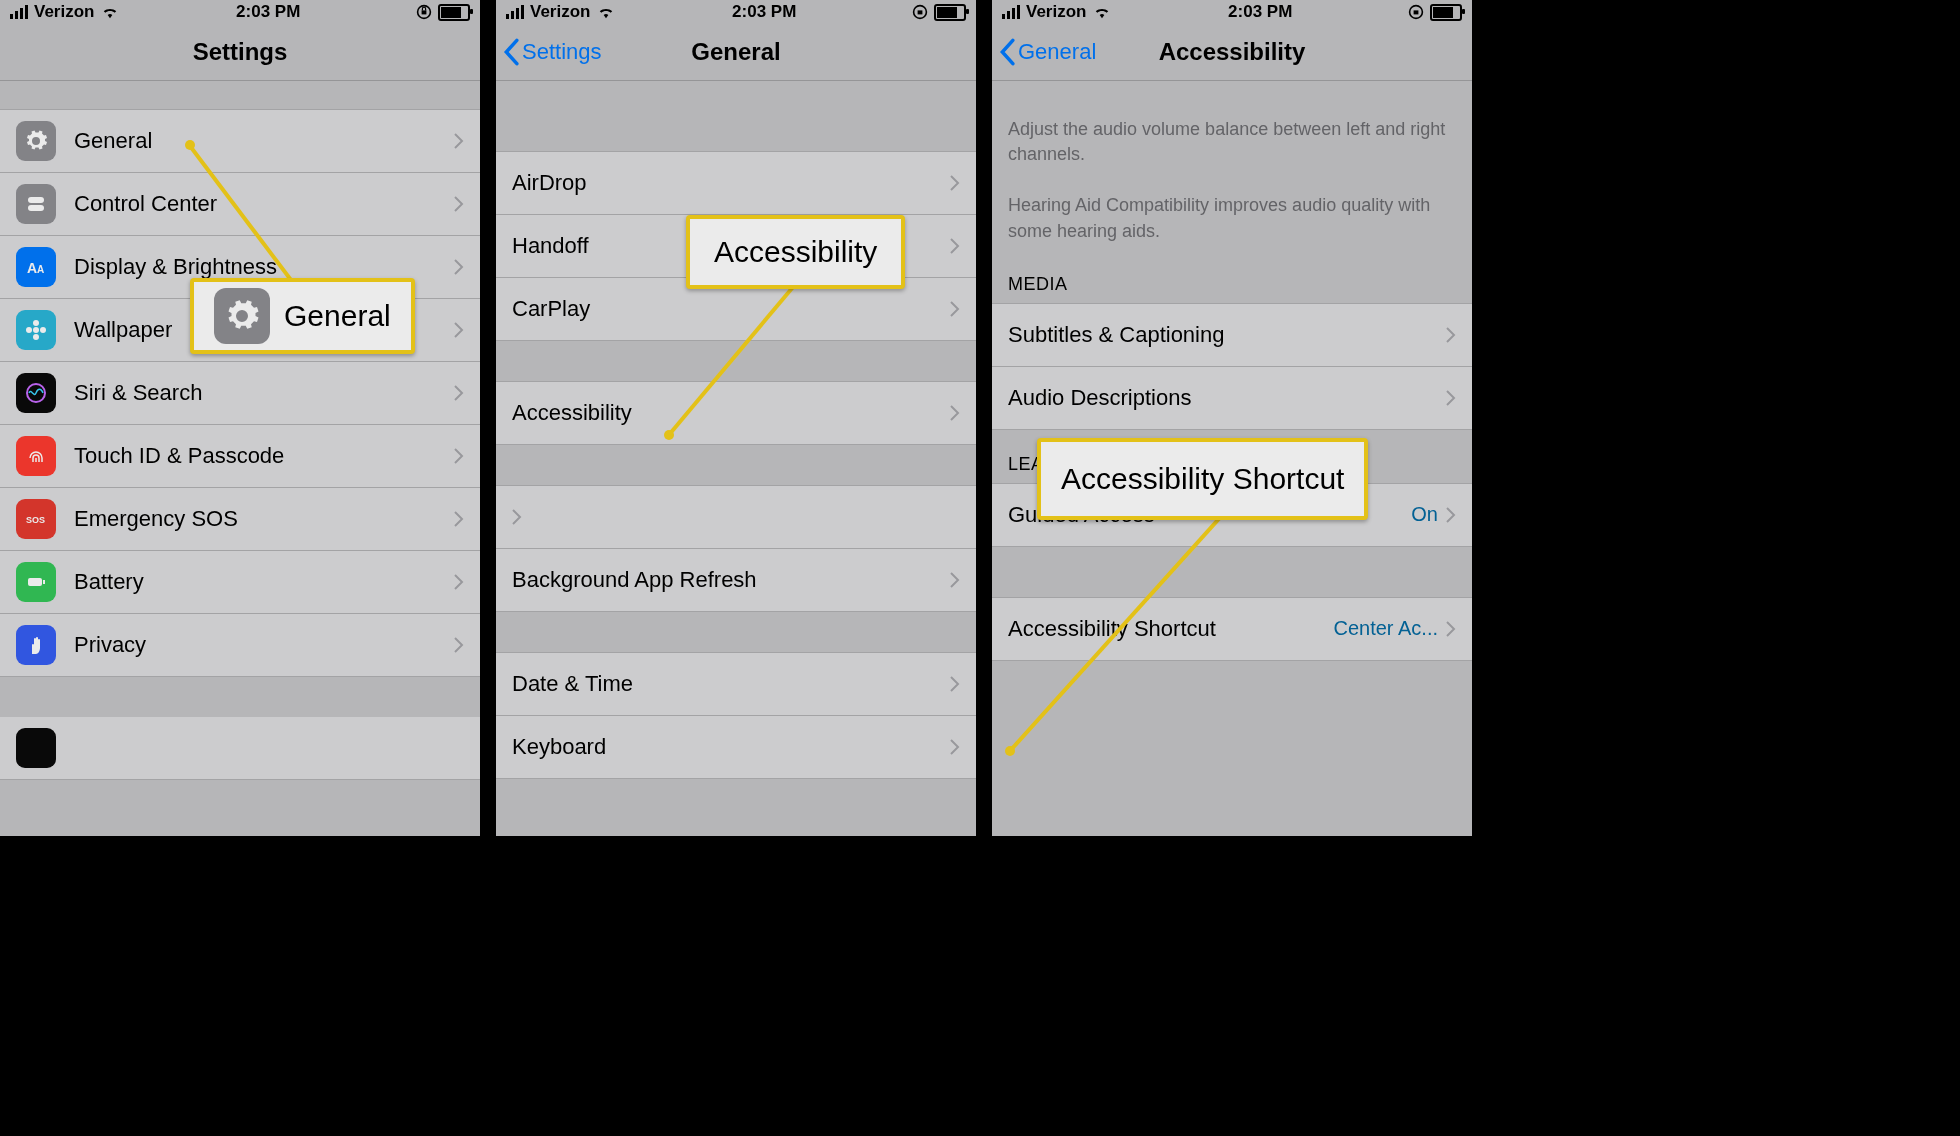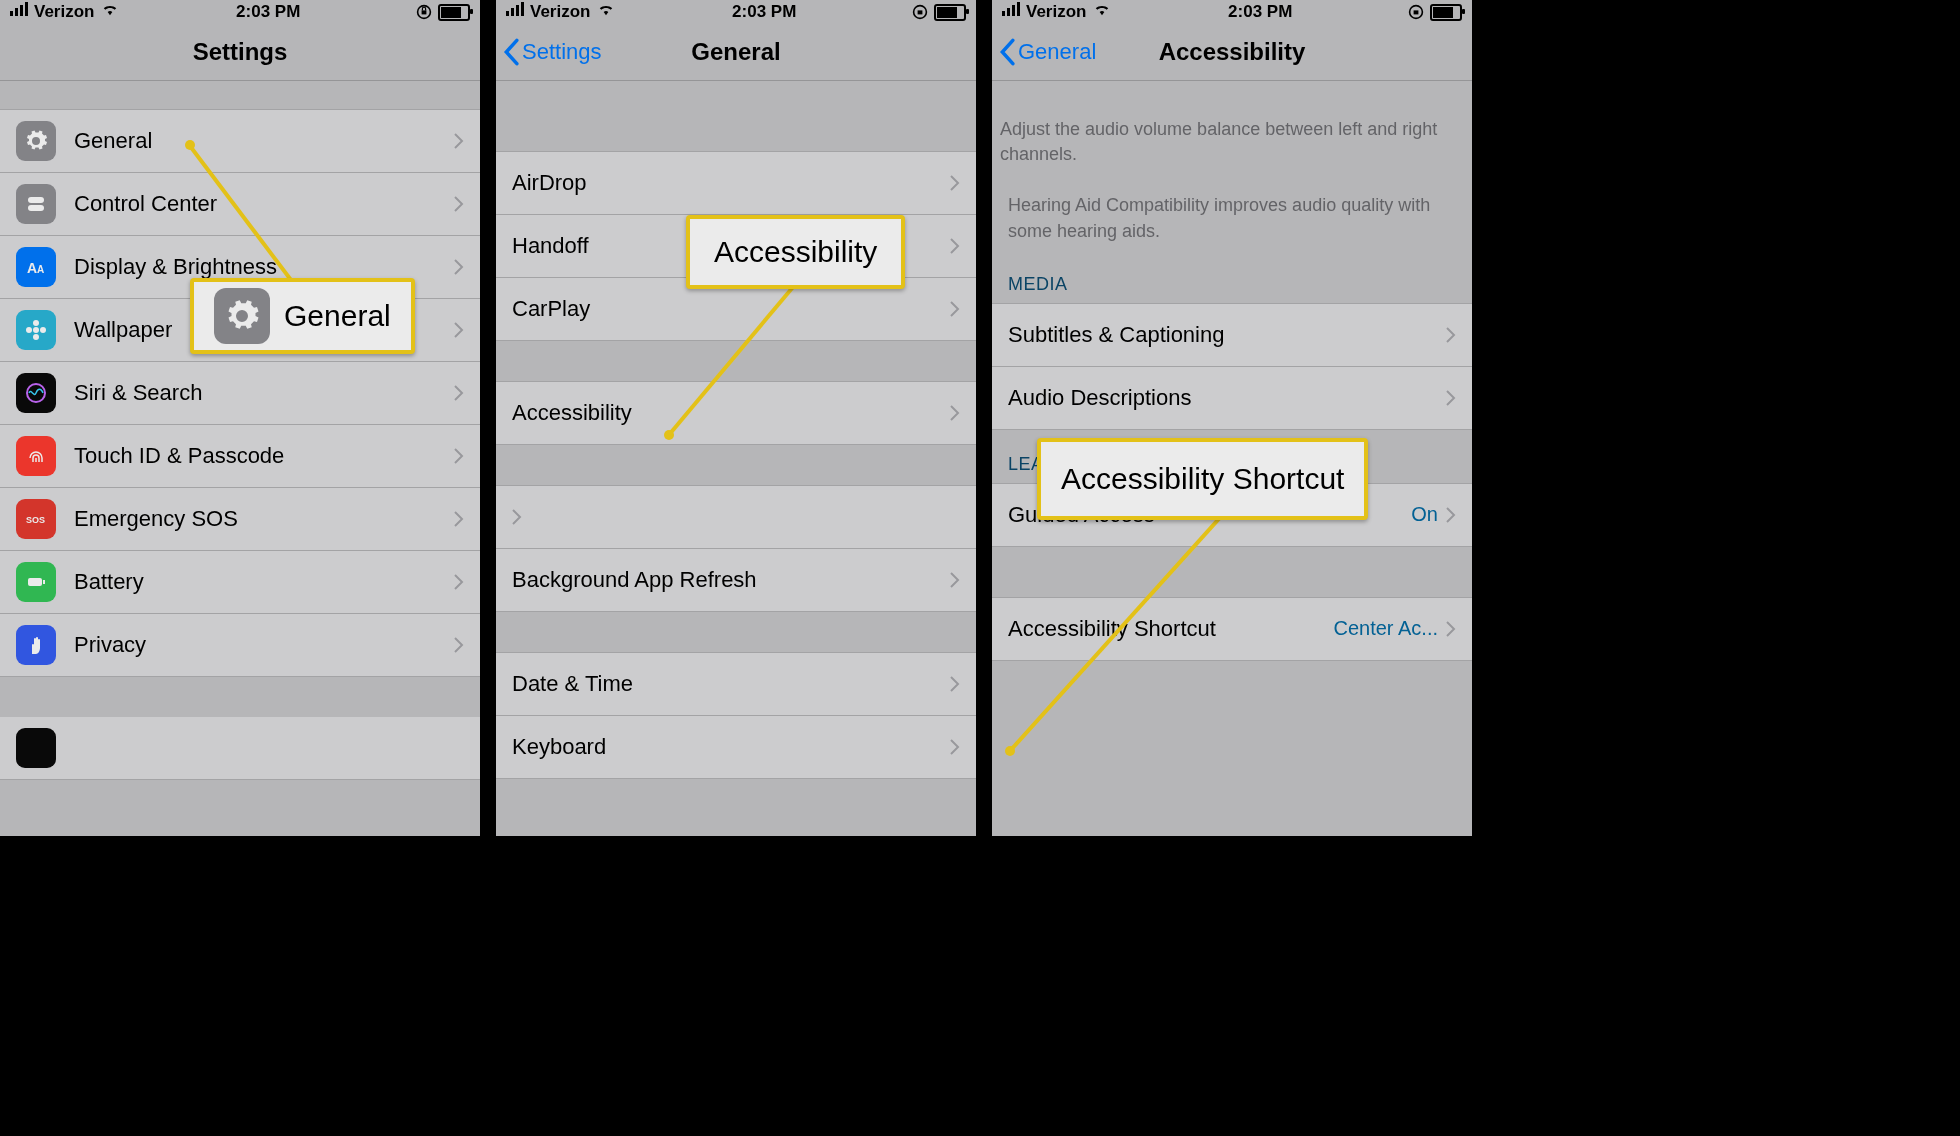--- a/index.html
+++ b/index.html
@@ -1,20 +1,20 @@
 <!DOCTYPE html>
 <html><head>
 <meta charset="utf-8">
 <style>
   html,body{margin:0;padding:0;background:#000;font-family:-apple-system,Helvetica,Arial,sans-serif;}
   .stage{display:flex;gap:16px;padding:0;background:#000;}
   .phone{position:relative;width:480px;height:836px;background:#c6c6c8;overflow:hidden;filter:brightness(0.92)}
   
   .status{height:24px;padding:0 10px;display:flex;align-items:center;justify-content:space-between;font-size:17px;font-weight:600;color:#000;}
-  .status .left, .status .right{display:flex;align-items:flex-start;gap:6px;}
+  .status .left, .status .right{display:flex;align-items:center;gap:6px;}
   .status .left span, .status .right span{display:inline-flex;}
   .sig-bars{display:flex;align-items:flex-end;gap:2px;}
   .sig-bars i{width:3px;background:#000;display:block;}
   .sig-bars i:nth-child(1){height:5px}.sig-bars i:nth-child(2){height:8px}.sig-bars i:nth-child(3){height:11px}.sig-bars i:nth-child(4){height:14px}
   .wifi{position:relative;width:20px;height:14px;}
   .wifi svg{width:20px;height:14px;}
   .lock-rot svg{width:16px;height:16px;}
   .batt{width:28px;height:13px;border:2px solid #000;border-radius:3px;position:relative;}
   .batt:after{content:"";position:absolute;right:-5px;top:3px;width:3px;height:5px;background:#000;border-radius:1px;}
   .batt i{position:absolute;left:1px;top:1px;bottom:1px;width:70%;background:#000;}
@@ -26,21 +26,21 @@
   .spacer{height:28px;background:#c6c6c8;}
   .spacer.tall{height:40px;}
   .row{background:#dedee0;border-bottom:1px solid #b1b1b3;display:flex;align-items:center;height:62px;padding:0 16px;position:relative;font-size:22px;color:#000;}
   .row.first{border-top:1px solid #b1b1b3;}
   .row .label{flex:1;}
   .row .val{color:#0369a1;font-size:20px;margin-right:8px;}
   .row .chev svg{width:10px;height:16px;display:block;}
   .row .chev{color:#a5a5aa;}
   .row .icon{width:40px;height:40px;border-radius:9px;margin-right:18px;display:flex;align-items:center;justify-content:center;}
   .row .icon svg{width:24px;height:24px;}
-  .section-head{padding:24px 16px 8px;color:#0c4a6e;font-size:18px;text-transform:uppercase;letter-spacing:0.5px;}
+  .section-head{padding:24px 16px 8px;color:#000000;font-size:18px;text-transform:uppercase;letter-spacing:0.5px;}
   .footer-note{padding:12px 16px 6px;color:#6c6c70;font-size:18px;line-height:1.4;}
   .toggle{width:62px;height:36px;border-radius:18px;background:#d7d7da;position:relative;border:1px solid #bcbcc0;}
   .toggle i{position:absolute;left:2px;top:2px;width:30px;height:30px;border-radius:50%;background:#fff;box-shadow:0 1px 2px rgba(0,0,0,0.3);}
   
   .callout{position:absolute;background:#fff;border:4px solid #f7d21a;border-radius:4px;padding:6px 20px;font-size:30px;font-weight:500;color:#000;display:flex;align-items:center;gap:14px;filter:none;z-index:50;box-shadow:0 2px 4px rgba(0,0,0,0.3);}
   .callout .ci{width:56px;height:56px;border-radius:12px;background:#8e8e93;display:flex;align-items:center;justify-content:center;}
   .callout .ci svg{width:36px;height:36px;}
   .line{position:absolute;background:#f7d21a;height:4px;transform-origin:left center;z-index:40;}
   .dot{position:absolute;width:10px;height:10px;border-radius:50%;background:#f7d21a;z-index:41;}
   
@@ -373,21 +373,21 @@
     <div class="nav">
       <div class="back">
         <svg viewBox="0 0 14 24">
             <path d="M12 2L3 12l9 10" stroke="#007aff" stroke-width="3" fill="none" stroke-linecap="round"></path>
           </svg>
         <span>General</span>
       </div>
       <div class="title">Accessibility</div>
     </div>
 
-    <div class="footer-note" style="padding-top:36px;padding-bottom:14px;padding-left:8px;">Adjust the audio volume balance between left and right channels.</div>
+    <div class="footer-note" style="padding-top:36px;padding-bottom:14px;">Adjust the audio volume balance between left and right channels.</div>
     <div class="footer-note">Hearing Aid Compatibility improves audio quality with some hearing aids.</div>
 
     <div class="section-head">MEDIA</div>
     <div class="row first">
         <div class="label">Subtitles &amp; Captioning</div>
         <div class="chev">
           <svg viewBox="0 0 10 16">
             <path d="M1 1l7 7-7 7" stroke="currentColor" stroke-width="2" fill="none"></path>
           </svg>
         </div>

